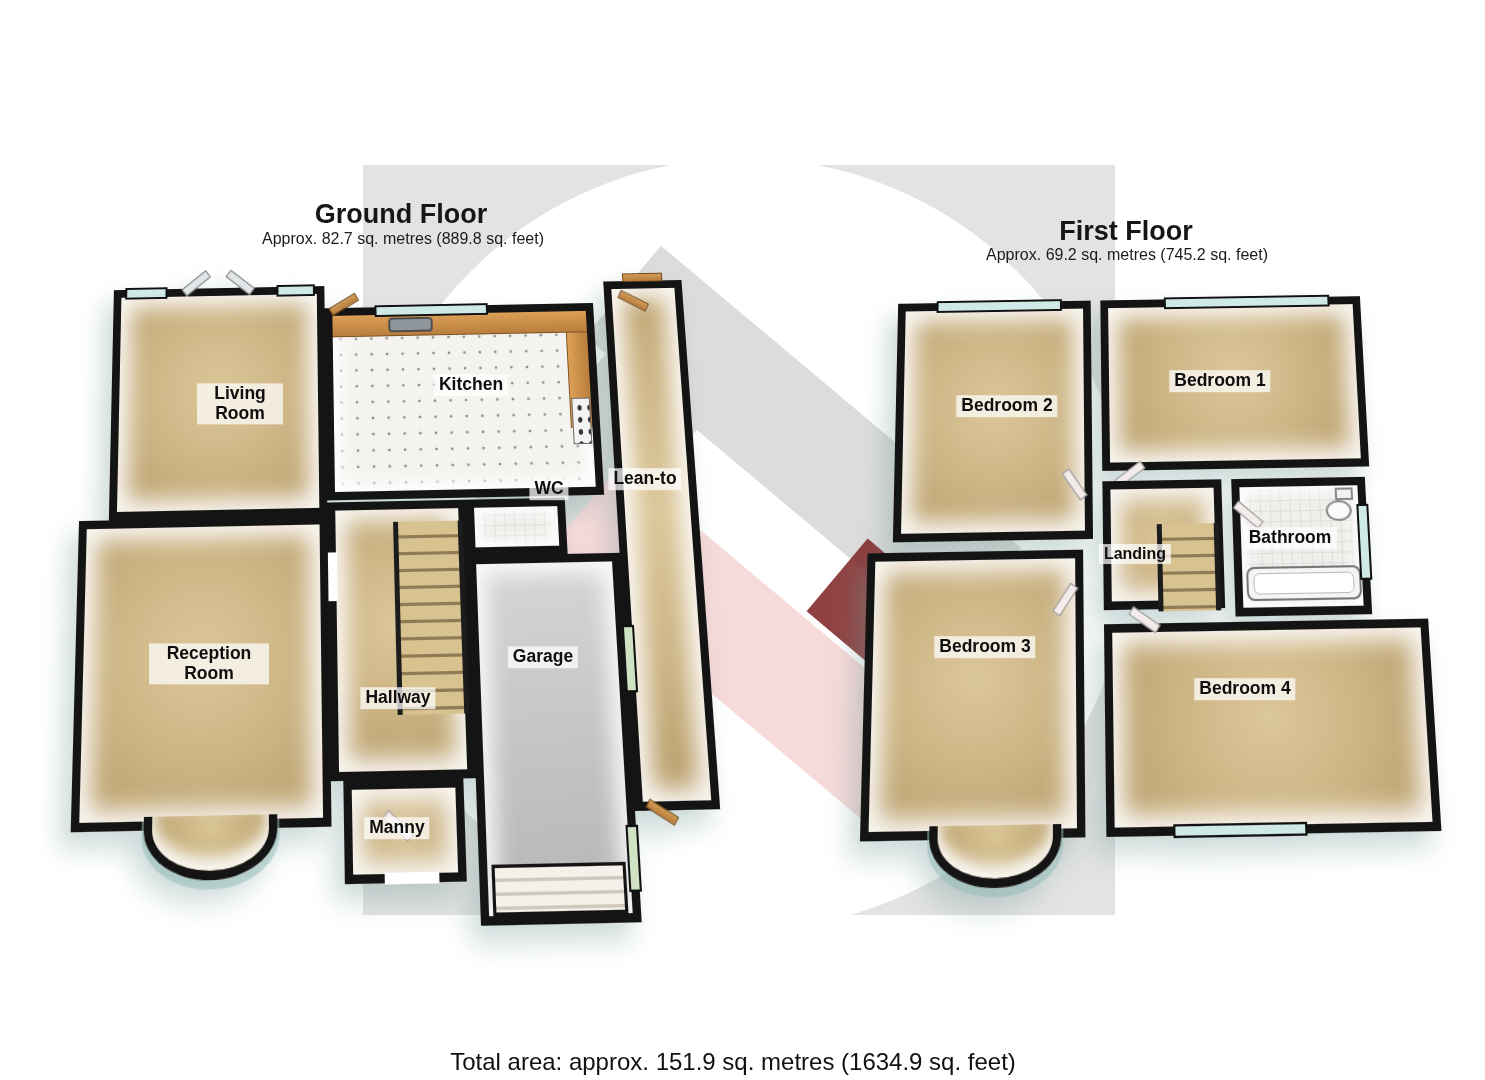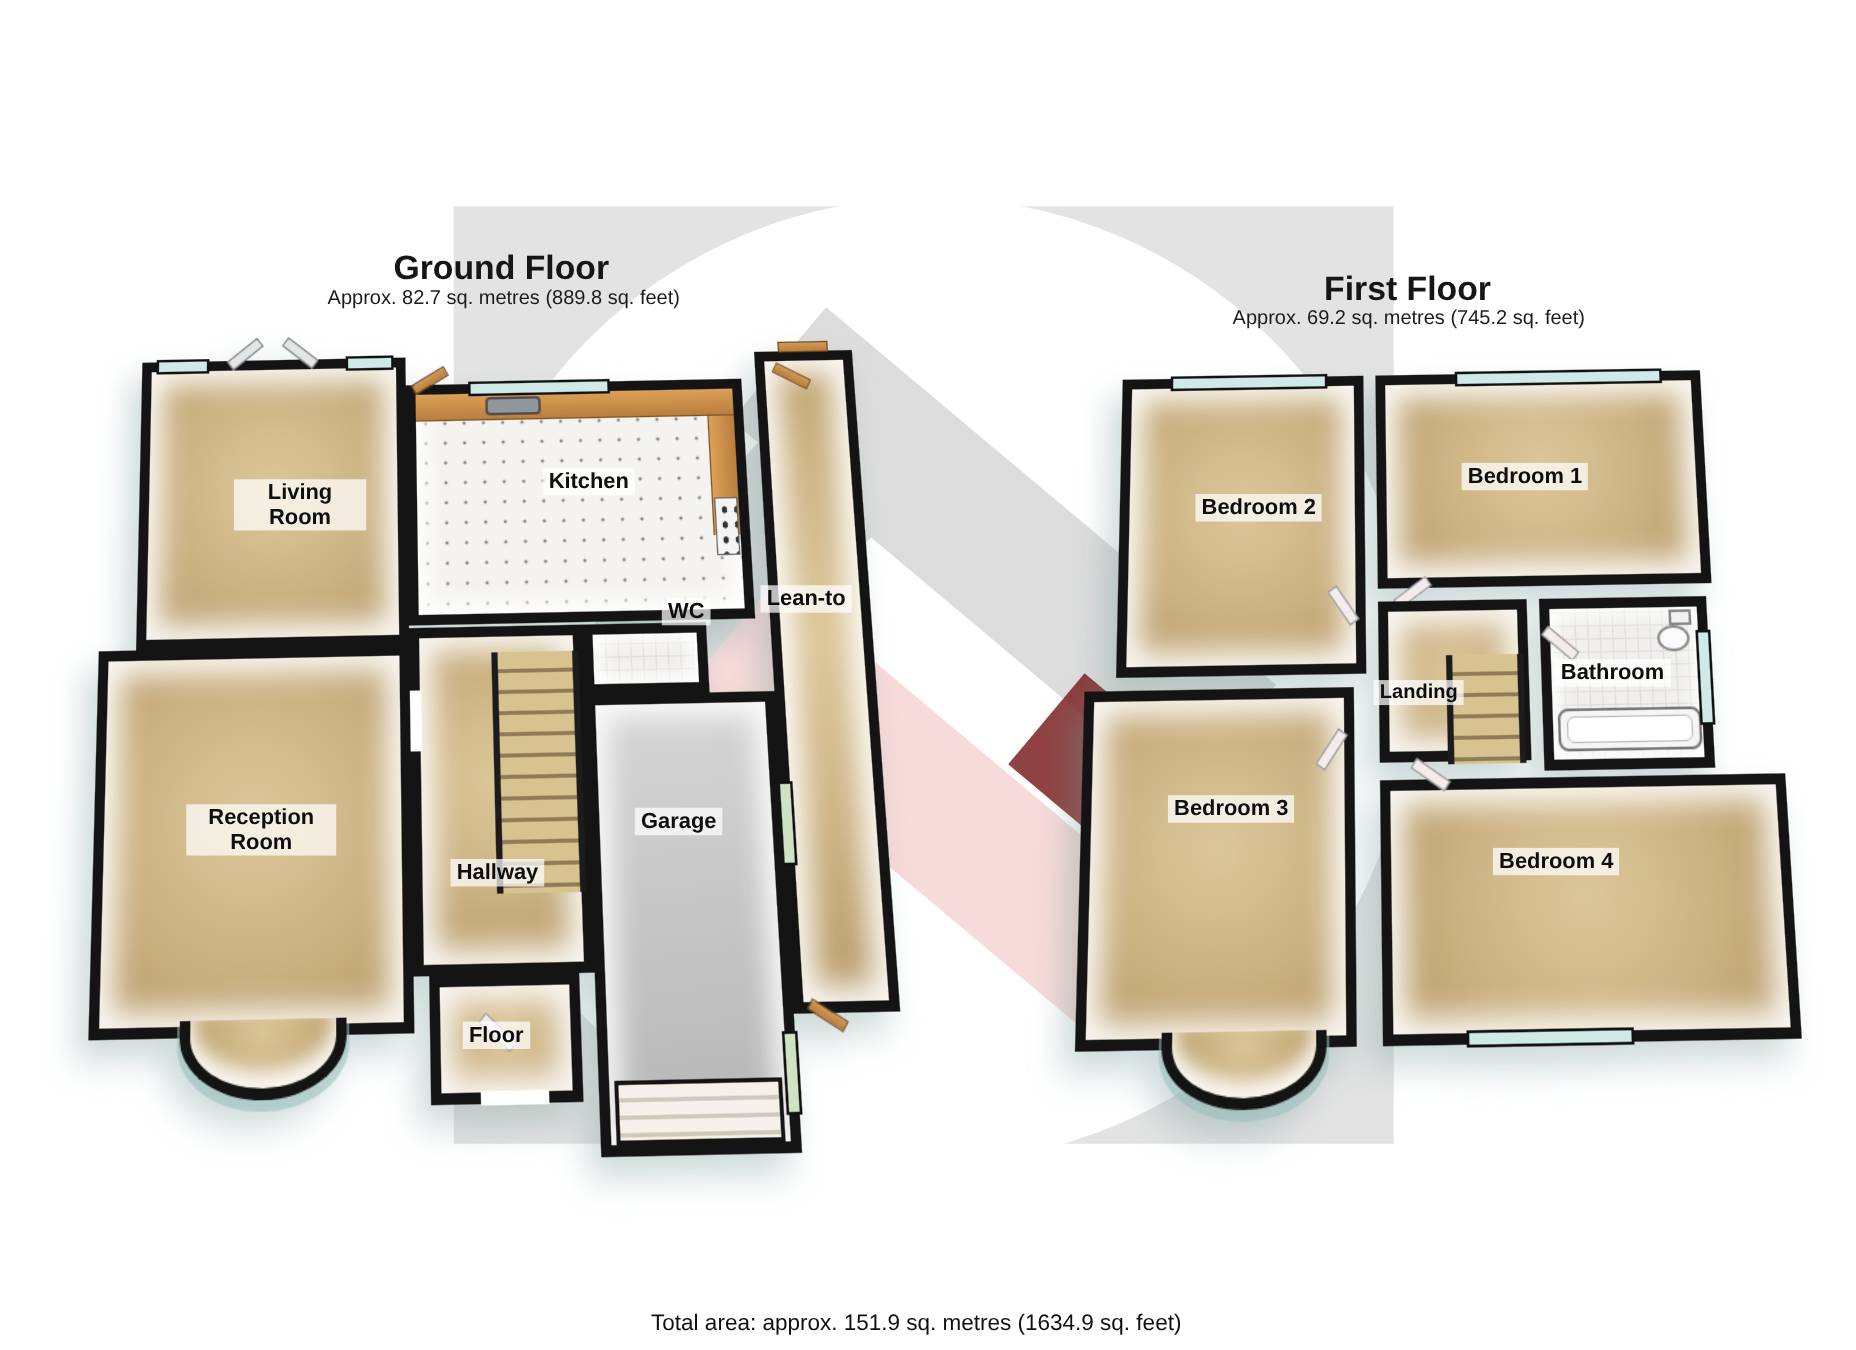--- a/index.html
+++ b/index.html
@@ -71,21 +71,21 @@
   .floor-title { position:absolute; transform:translateX(-50%); font-weight:bold; font-size:27px; color:#161616;
                  z-index:30; white-space:nowrap; }
   .floor-sub   { position:absolute; transform:translateX(-50%); font-size:16px; color:#1c1c1c; z-index:30; white-space:nowrap; }
   .room-label  { position:absolute; transform:translate(-50%,-50%); z-index:32;
                  font-weight:bold; font-size:17.5px; line-height:1.12; color:#0e0e0e; text-align:center;
                  background:rgba(255,255,255,.72); padding:1px 5px; }
   .room-label.nowrap { white-space:nowrap; }
   .watermark { position:absolute; left:505px; top:728px; z-index:26; color:rgba(218,218,218,.62); pointer-events:none; }
   .wm1 { font-size:44px; letter-spacing:20px; font-weight:normal; }
   .wm2 { font-size:98px; letter-spacing:6px; font-weight:bold; margin-top:-6px; }
-  .footer-total { position:absolute; left:733px; top:1048px; transform:translateX(-50%); font-size:18px; color:#111;
+  .footer-total { position:absolute; left:733px; top:1048px; transform:translateX(-50%); font-size:24px; color:#111;
                  z-index:30; white-space:nowrap; }
 </style>
 </head>
 <body>
 
 <div class="backdrop"></div>
 <div class="logo-circle">
   <div class="logo-bar logo-gray-a"></div>
   <div class="logo-bar logo-gray-b"></div>
   <div class="logo-bar logo-pink"></div>
@@ -175,27 +175,27 @@
 
   <div class="room" style="left:265px; top:350px; width:320px; height:190px;">
     <div class="door-leaf" style="left:16px; top:-16px; transform:rotate(34deg);"></div>
     <div class="win" style="left:56px; bottom:-10px; width:128px; height:12px;"></div>
   </div>
 </div>
 
 <div class="watermark">
 </div>
 
-<span class="room-label" style="left:240px; top:404px; width:106px;">Living Room</span>
+<span class="room-label" style="left:240px; top:404px; width:86px;">Living Room</span>
 <span class="room-label nowrap" style="left:471px; top:385px;">Kitchen</span>
 <span class="room-label nowrap" style="left:549px; top:489px;">WC</span>
 <span class="room-label nowrap" style="left:645px; top:479px;">Lean-to</span>
 <span class="room-label" style="left:209px; top:664px; width:120px;">Reception Room</span>
 <span class="room-label nowrap" style="left:398px; top:698px;">Hallway</span>
-<span class="room-label nowrap" style="left:397px; top:828px;">Floor</span>
+<span class="room-label nowrap" style="left:397px; top:828px;">Manny</span>
 <span class="room-label nowrap" style="left:543px; top:657px;">Garage</span>
 
 <span class="room-label nowrap" style="left:1007px; top:406px;">Bedroom 2</span>
 <span class="room-label nowrap" style="left:1220px; top:381px;">Bedroom 1</span>
 <span class="room-label nowrap" style="left:1135px; top:554px; font-size:16px;">Landing</span>
 <span class="room-label nowrap" style="left:1290px; top:538px;">Bathroom</span>
 <span class="room-label nowrap" style="left:985px; top:647px;">Bedroom 3</span>
 <span class="room-label nowrap" style="left:1245px; top:689px;">Bedroom 4</span>
 
 <div class="footer-total">Total area: approx. 151.9 sq. metres (1634.9 sq. feet)</div>

